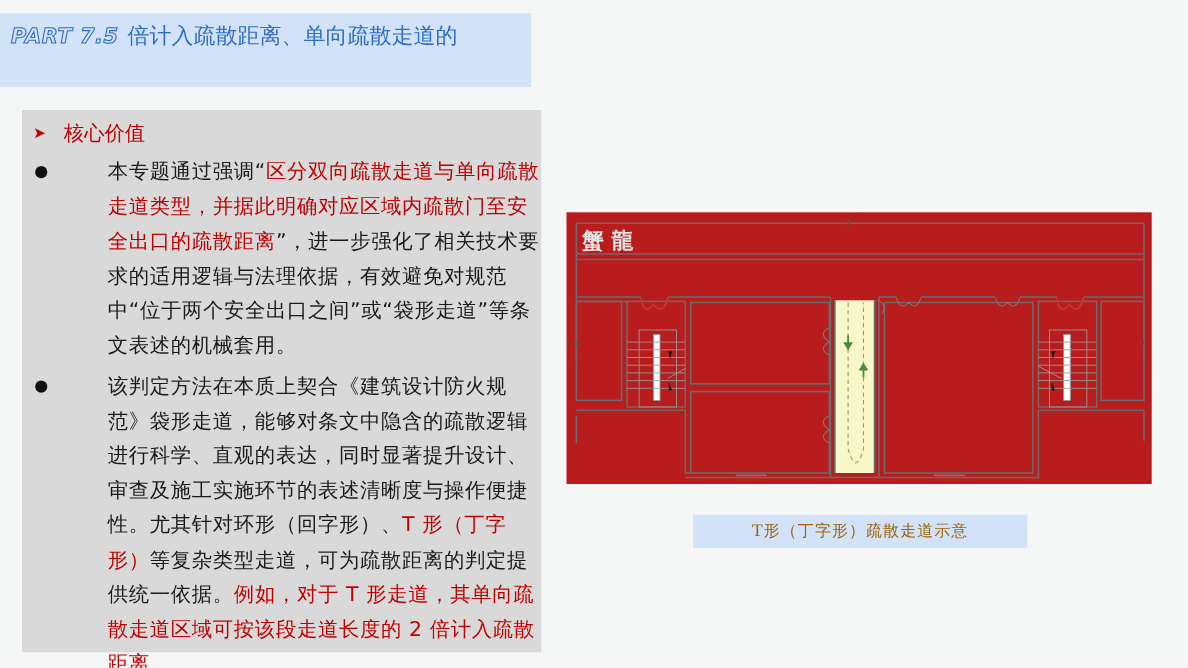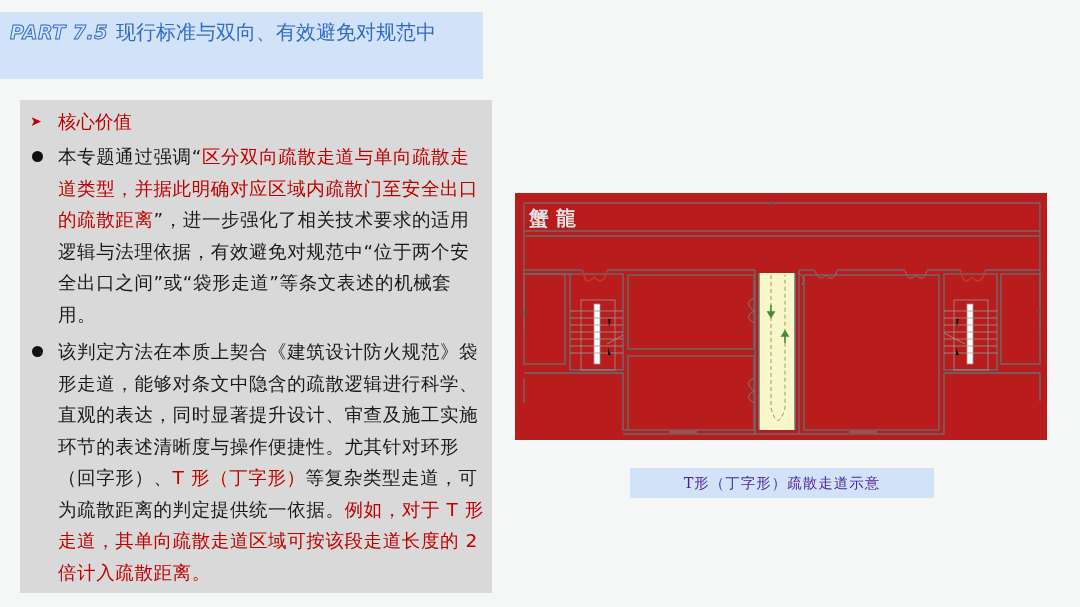--- a/index.html
+++ b/index.html
@@ -31,50 +31,50 @@
       position: absolute; left: 20px; top: 100px;
       width: 472px; height: 493px;
       background: #d9d9d9;
       box-sizing: border-box;
       padding: 6px 0 0 10px;
       font-size: 18.5px; line-height: 31.5px;
       color: #1a1a1a;
     }
     .heading-row { display: flex; align-items: center; color: #c00000; height: 32px; }
     .heading-arrow { width: 28px; font-size: 14px; color: #c00000; }
-    .bullet-block { display: flex; margin-top: 3px; }
+    .bullet-block { display: flex; margin-top: 3px; gap: 40px; }
     .bullet-dot {
       width: 28px; flex: none; position: relative;
     }
     .bullet-dot::before {
       content: ""; position: absolute; left: 2px; top: 10px;
       width: 11px; height: 11px; border-radius: 50%; background: #111;
     }
     .bullet-text { width: 428px; letter-spacing: 0.6px; }
     .red { color: #c00000; }
     .diagram-panel {
       position: absolute; left: 515px; top: 193px;
       width: 532px; height: 247px; background: #b91c1c;
     }
     .caption {
       position: absolute; left: 630px; top: 468px;
       width: 304px; height: 30px;
       background: #d2e2f8;
       text-align: center;
       font-family: "DejaVu Serif", serif;
-      font-size: 14.5px; line-height: 30px; color: #4c1d95;
+      font-size: 14.5px; line-height: 30px; color: #a16207;
       letter-spacing: 1px;
     }
   </style>
 </head>
 <body>
 
 <div class="title-bar">
   <div>
-    <span class="title-part">PART 7.5</span><span>现行标准与双向、有效避免对规范中</span>
+    <span class="title-part">PART 7.5</span><span>倍计入疏散距离、单向疏散走道的</span>
   </div>
 </div>
 
 <div class="content-box">
   <div class="heading-row">
     <span class="heading-arrow">➤</span>
     <span>核心价值</span>
   </div>
 
   <div class="bullet-block">

